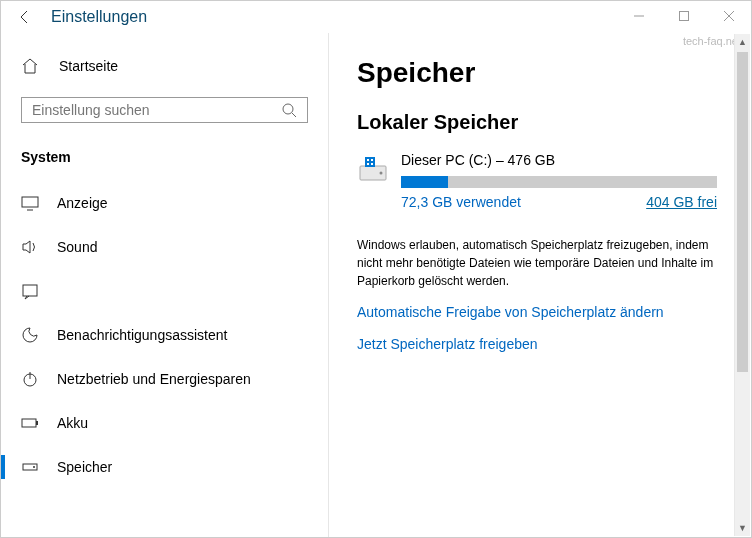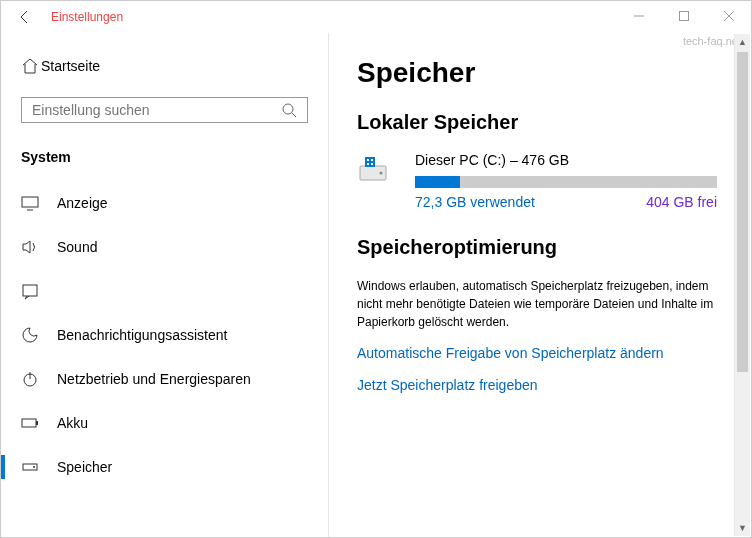--- a/index.html
+++ b/index.html
@@ -1,47 +1,47 @@
 <!DOCTYPE html>
 <html><head>
 <meta charset="utf-8">
 <style>
   * { margin: 0; padding: 0; box-sizing: border-box; font-family: "Segoe UI", -apple-system, sans-serif; }
   body { width: 752px; height: 538px; background: #fff; overflow: hidden; border: 1px solid #ccc; position: relative; }
   .titlebar { height: 32px; display: flex; align-items: center; padding-left: 10px; }
   .back-btn { width: 28px; height: 28px; display: flex; align-items: center; justify-content: center; color: #333; cursor: pointer; }
-  .titlebar-text { font-size: 12px; font-weight: 400; margin-left: 12px; color: #ef4444; }
+  .titlebar-text { font-size: 16px; font-weight: 400; margin-left: 12px; color: #0c4a6e; }
   .win-controls { position: absolute; top: 0; right: 0; display: flex; }
   .win-btn { width: 45px; height: 30px; display: flex; align-items: center; justify-content: center; color: #999; }
   .watermark { position: absolute; top: 34px; right: 10px; font-size: 11px; color: #bbb; }
   .main { display: flex; height: calc(100% - 32px); }
   .sidebar { width: 328px; padding: 14px 0 0 0; border-right: 1px solid #e6e6e6; overflow: hidden; }
-  .home-row { display: flex; align-items: center; padding: 10px 20px; gap: 2px; cursor: pointer; }
+  .home-row { display: flex; align-items: center; padding: 10px 20px; gap: 20px; cursor: pointer; }
   .home-row span { font-size: 14px; }
   .search-box { margin: 12px 20px 18px 20px; height: 26px; border: 1px solid #999; display: flex; align-items: center; padding: 0 10px; }
   .search-box input { flex: 1; border: none; outline: none; font-size: 14px; color: #666; background: transparent; }
   .search-box input::placeholder { color: #767676; }
   .category { font-size: 14px; font-weight: 600; padding: 8px 20px 16px 20px; }
   .nav-item { display: flex; align-items: center; padding: 0 20px; height: 44px; gap: 18px; cursor: pointer; position: relative; }
   .nav-item.active::before { content: ""; position: absolute; left: 0; top: 10px; bottom: 10px; width: 4px; background: #0078d4; }
   .nav-item .icon { width: 18px; height: 18px; display: flex; align-items: center; justify-content: center; color: #333; flex-shrink: 0; }
   .nav-label { font-size: 14px; color: #000; }
   .content { flex: 1; padding: 24px 28px 0 28px; overflow-y: auto; position: relative; }
   .content-scroll { padding-right: 6px; }
   .page-title { font-size: 28px; font-weight: 600; margin-bottom: 22px; }
   .section-title { font-size: 20px; font-weight: 600; margin-bottom: 18px; margin-top: 6px; }
-  .disk-row { display: flex; align-items: flex-start; gap: 26px; margin-bottom: 26px; }
+  .disk-row { display: flex; align-items: flex-start; gap: 12px; margin-bottom: 26px; }
   .disk-icon { width: 32px; height: 32px; flex-shrink: 0; }
   .disk-info { flex: 1; }
   .disk-name { font-size: 14px; margin-bottom: 8px; }
   .disk-bar { height: 12px; background: #ccc; width: 100%; position: relative; margin-bottom: 6px; }
   .disk-bar-fill { position: absolute; left: 0; top: 0; bottom: 0; width: 15%; background: #0078d4; }
   .disk-labels { display: flex; justify-content: space-between; font-size: 14px; }
   .disk-used { color: #0067c0; }
-  .disk-free { color: #6d28d9; }
+  .disk-free { color: #0369a1; text-decoration: underline; }
   .body-text { font-size: 12px; line-height: 1.5; margin-bottom: 14px; color: #000; }
   .toggle-row { display: flex; align-items: center; gap: 12px; margin-bottom: 18px; }
   .toggle { width: 44px; height: 20px; border-radius: 10px; background: #0078d4; position: relative; cursor: pointer; }
   .toggle-knob { position: absolute; right: 3px; top: 3px; width: 14px; height: 14px; border-radius: 50%; background: #fff; }
   .toggle-label { font-size: 14px; }
   .link { color: #0067c0; font-size: 14px; margin-bottom: 16px; cursor: pointer; display: block; }
   .scrollbar-track { position: absolute; right: 1px; top: 1px; bottom: 1px; width: 16px; background: #f0f0f0; border-left: 1px solid #e8e8e8; }
   .scrollbar-thumb { position: absolute; left: 2px; right: 2px; top: 18px; height: 320px; background: #ccc; }
   .scrollbar-arrow { position: absolute; left: 0; right: 0; height: 16px; display:flex; align-items:center; justify-content:center; color:#666; font-size:9px; }
   .scrollbar-arrow.up { top: 0; }
@@ -186,21 +186,20 @@
           <div class="disk-bar">
             <div class="disk-bar-fill" style="width: 15%;"></div>
           </div>
           <div class="disk-labels">
             <span class="disk-used">72,3 GB verwendet</span>
             <span class="disk-free">404 GB frei</span>
           </div>
         </div>
       </div>
 
-      <h2 class="section-title">Speicheroptimierung</h2>
       <p class="body-text">Windows erlauben, automatisch Speicherplatz freizugeben, indem nicht mehr benötigte Dateien wie temporäre Dateien und Inhalte im Papierkorb gelöscht werden.</p>
 
 
       <a class="link">Automatische Freigabe von Speicherplatz ändern</a>
       <a class="link">Jetzt Speicherplatz freigeben</a>
     </div>
 
     <div class="scrollbar-track">
       <div class="scrollbar-arrow up">▲</div>
       <div class="scrollbar-thumb"></div>

